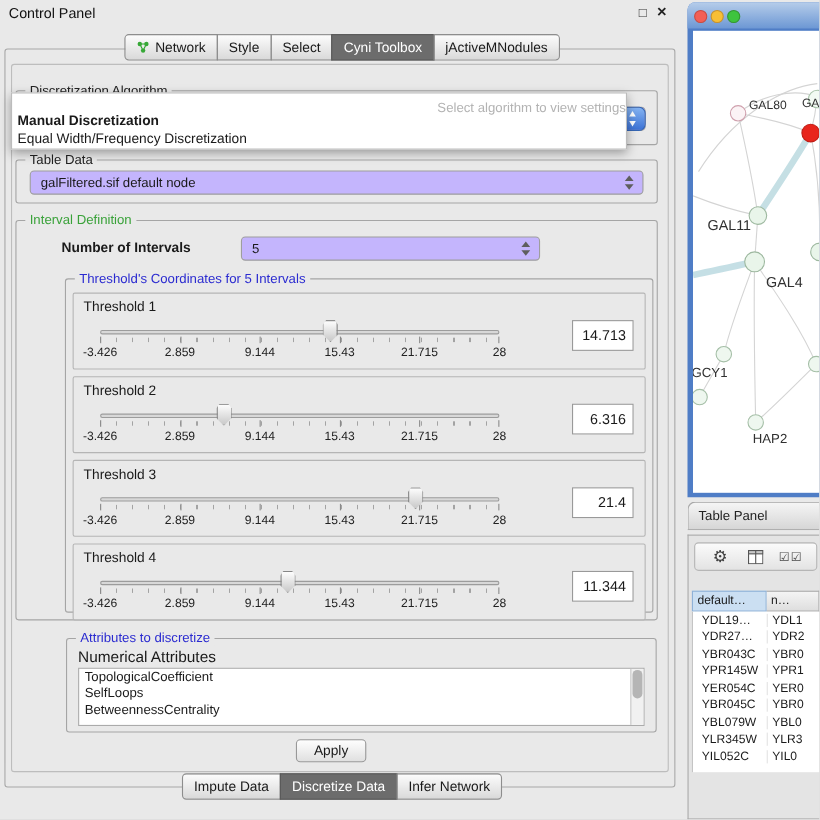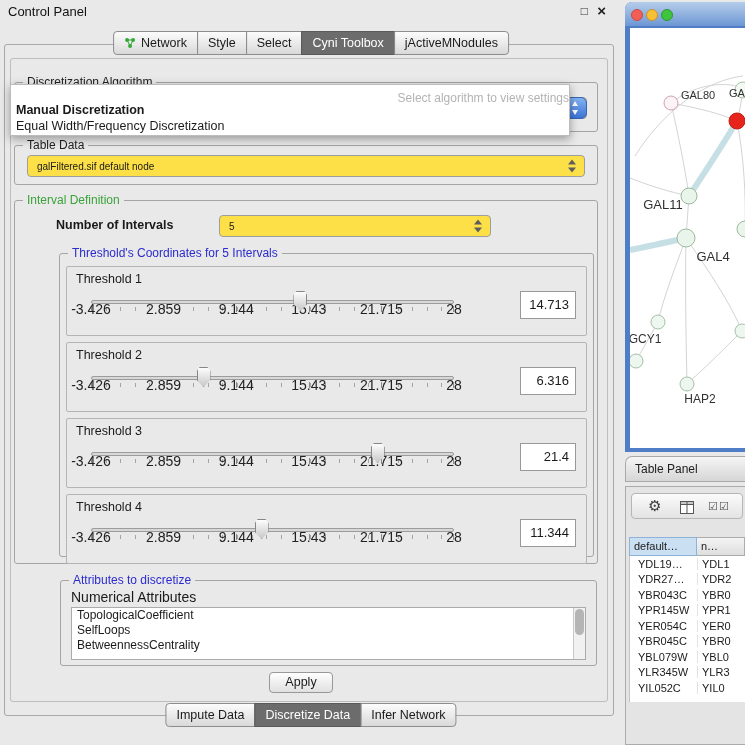--- a/index.html
+++ b/index.html
@@ -21,21 +21,21 @@
 .tab.sel{background:#6c6c6c;color:#fff;border-color:#5a5a5a}
 .group{position:absolute;border:1px solid #a5a5a5;border-radius:3px}
 .gtitle{position:absolute;top:-8px;left:8px;background:#e9e9e9;padding:0 4px;font-size:12px;color:#222;white-space:nowrap}
 .gtitle.green{color:#3aa23a}
 .gtitle.blue{color:#2b2bd0}
 .g-algo{left:14px;top:82px;width:584px;height:50px}
 .g-table{left:14px;top:145px;width:584px;height:40px}
 .g-interval{left:14px;top:200px;width:584px;height:364px}
 .g-thresh{left:44px;top:52px;width:535px;height:304px}
 .g-attrs{left:60px;top:580px;width:537px;height:86px}
-.combo{position:absolute;background:#fde047;border:1px solid #9e9e9e;border-radius:4px;font-size:10px}
+.combo{position:absolute;background:#c4b5fd;border:1px solid #9e9e9e;border-radius:4px;font-size:12px}
 .cval{position:absolute;left:9px;top:50%;transform:translateY(-50%);white-space:nowrap}
 .ud{position:absolute;right:7px;top:50%;transform:translateY(-50%);width:9px;height:13px}
 .ud:before{content:"";position:absolute;top:0;left:0;border-left:4px solid transparent;border-right:4px solid transparent;border-bottom:5px solid #5e5e5e}
 .ud:after{content:"";position:absolute;bottom:0;left:0;border-left:4px solid transparent;border-right:4px solid transparent;border-top:5px solid #5e5e5e}
 .algo-combo{left:10px;right:10px;top:14px;height:22px}
 .blue-cap{position:absolute;right:-1px;top:-1px;width:25px;height:22px;border-radius:0 6px 6px 0;background:linear-gradient(#84b3f2,#3c72d5);border:1px solid #3566b4}
 .cap-up{position:absolute;left:50%;top:3px;transform:translateX(-50%);border-left:3px solid transparent;border-right:3px solid transparent;border-bottom:5px solid #fff}
 .cap-dn{position:absolute;left:50%;bottom:3px;transform:translateX(-50%);border-left:3px solid transparent;border-right:3px solid transparent;border-top:5px solid #fff}
 .table-combo{left:12px;right:12px;top:9px;height:22px}
 .num-label{position:absolute;left:41px;top:17px;font-weight:bold;font-size:12.5px}
@@ -43,21 +43,21 @@
 .popup{position:absolute;left:10px;top:84px;width:560px;height:52px;background:#fff;border:1px solid #bcbcbc;box-shadow:0 3px 9px rgba(0,0,0,.35);z-index:10}
 .p-prompt{height:17px;text-align:right;color:#b3b3b3;font-size:12px;padding-top:6px}
 .p-opt{height:16px;padding:1px 5px;font-size:12.5px}
 .p-opt.b{font-weight:bold}
 .tbox{position:absolute;left:6px;width:521px;height:70px;border:1px solid #b5b5b5;border-radius:2px;background:#e9e9e9}
 .tlabel{position:absolute;left:9px;top:5px;font-weight:normal;font-size:12.5px}
 .slider{position:absolute;left:24px;right:132px;top:24px;height:42px}
 .track{position:absolute;left:0;right:0;top:9px;height:4px;background:#d8d8d8;border:1px solid #9c9c9c;border-radius:3px}
 .ticksminor{position:absolute;left:0;right:0;top:16px;height:4px;background:repeating-linear-gradient(90deg,#a3a3a3 0,#a3a3a3 1px,transparent 1px,transparent 14.6px)}
 .mt{position:absolute;top:15px;width:1px;height:6px;background:#8a8a8a}
-.tl-lab{position:absolute;top:10px;font-size:14px;color:#222;transform:translateX(-50%);white-space:nowrap}
+.tl-lab{position:absolute;top:24px;font-size:11px;color:#222;transform:translateX(-50%);white-space:nowrap}
 .thumb{position:absolute;top:0;width:14px;height:20px;transform:translateX(-50%);background:linear-gradient(#fdfdfd,#c9c9c9);border:1px solid #868686;clip-path:polygon(50% 100%,0 65%,0 22%,22% 0,78% 0,100% 22%,100% 65%)}
 .valbox{position:absolute;right:10px;top:24px;width:56px;height:28px;background:#fff;border:1px solid #999;font-size:13px;text-align:right;line-height:26px;padding-right:6px}
 .attr-label{position:absolute;left:10px;top:8px;font-weight:normal;font-size:14px}
 .listbox{position:absolute;left:10px;right:10px;top:26px;bottom:5px;background:#fff;border:1px solid #ababab;overflow:hidden}
 .litem{font-size:12px;line-height:15px;padding-left:5px;white-space:nowrap}
 .lscroll{position:absolute;right:0;top:0;bottom:0;width:12px;background:#f1f1f1;border-left:1px solid #c8c8c8}
 .lthumb{position:absolute;left:1px;right:1px;top:1px;height:26px;background:#b5b5b5;border-radius:5px}
 .apply{position:absolute;left:269px;top:672px;width:64px;height:21px;background:linear-gradient(#fefefe,#e0e0e0);border:1px solid #989898;border-radius:4px;font-size:12.5px;text-align:center;line-height:19px;cursor:default}
 
 .netw{position:absolute;left:625px;top:2px;width:120px;height:450px;background:#4f7dc6;border-radius:7px 0 0 0}

